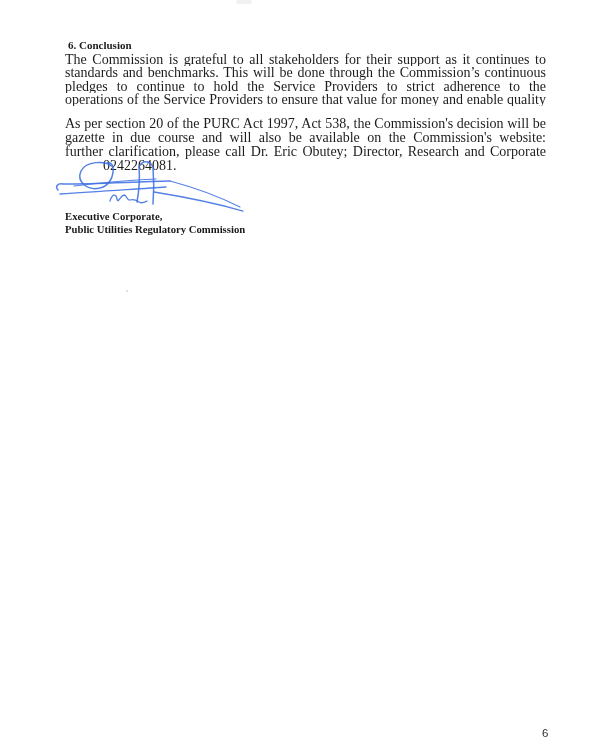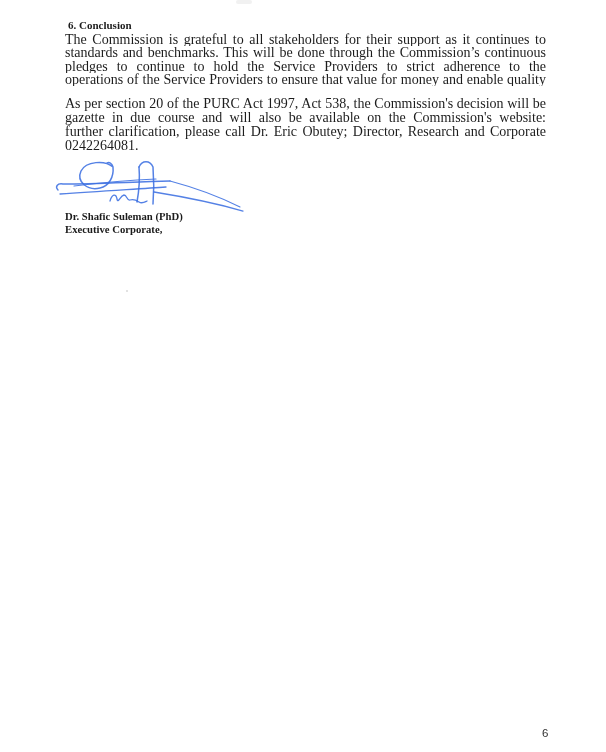--- a/index.html
+++ b/index.html
@@ -8,21 +8,21 @@
     width: 606px;
     height: 752px;
     background: #ffffff;
     font-family: "Liberation Serif", "DejaVu Serif", serif;
     color: #1c1c1c;
     overflow: hidden;
   }
   .content {
     position: absolute;
     left: 65px;
-    top: 18px;
+    top: 38px;
     width: 481px;
   }
   .heading {
     font-size: 11px;
     font-weight: bold;
     padding-left: 3px;
     line-height: 14px;
     height: 14px;
   }
   .para { margin: 0; }
@@ -32,21 +32,21 @@
     font-size: 14px;
     line-height: 13.35px;
     height: 13.35px;
     overflow: hidden;
     text-align: justify;
     text-align-last: justify;
     hyphens: none;
     white-space: normal;
   }
   .p2 .jline { line-height: 14px; height: 14px; }
-  .jline.lastline { text-align: center; text-align-last: left; }
+  .jline.lastline { text-align: center; text-align-last: left; margin-left: 38px; }
   .weblink {
     color: #4a7dc7;
     text-decoration: underline;
     text-decoration-color: #7aa3d6;
     cursor: pointer;
   }
   .sig-svg {
     position: absolute;
     left: 50px;
     top: 158px;
@@ -112,21 +112,21 @@
     <path stroke-width="1.3" d="M10,36 C50,33 88,31 116,29"></path>
     <path stroke-width="1.2" d="M24,28 C58,24 84,22 106,21"></path>
     <path stroke-width="1.5" d="M89,9 C90,21 89,33 87,44"></path>
     <path stroke-width="1.5" d="M89,9 C92,2 100,2 103,9 C104,22 104,34 103,46"></path>
     <path stroke-width="1.3" d="M60,43 C62,36 66,35 67,41 C68,46 70,38 74,37 C77,37 77,43 80,42 C83,41 86,42 89,44 C92,46 95,44 97,43"></path>
     <path stroke-width="1.3" d="M104,34 C135,39 165,45 193,53"></path>
     <path stroke-width="1.1" d="M120,23 C150,31 172,40 190,49"></path>
   </svg>
 
   <div class="sigblock">
-    <div>Dr. Shafic Suleman (PhD)</div>
     <div>Executive Corporate,</div>
+    <div>Public Utilities Regulatory Commission</div>
   </div>
 
   <div class="speck speck-1"></div>
 
   <div class="pagenum">6</div>
 
 </div>
 
 </body></html>

